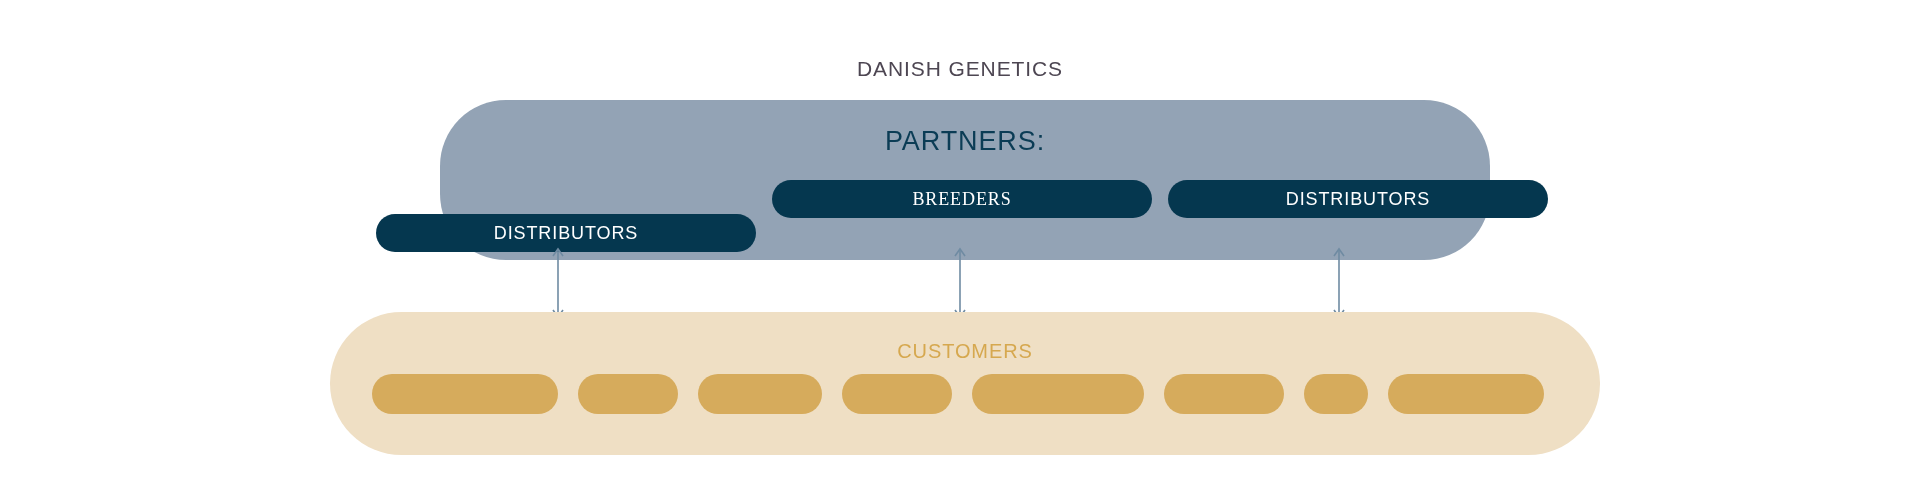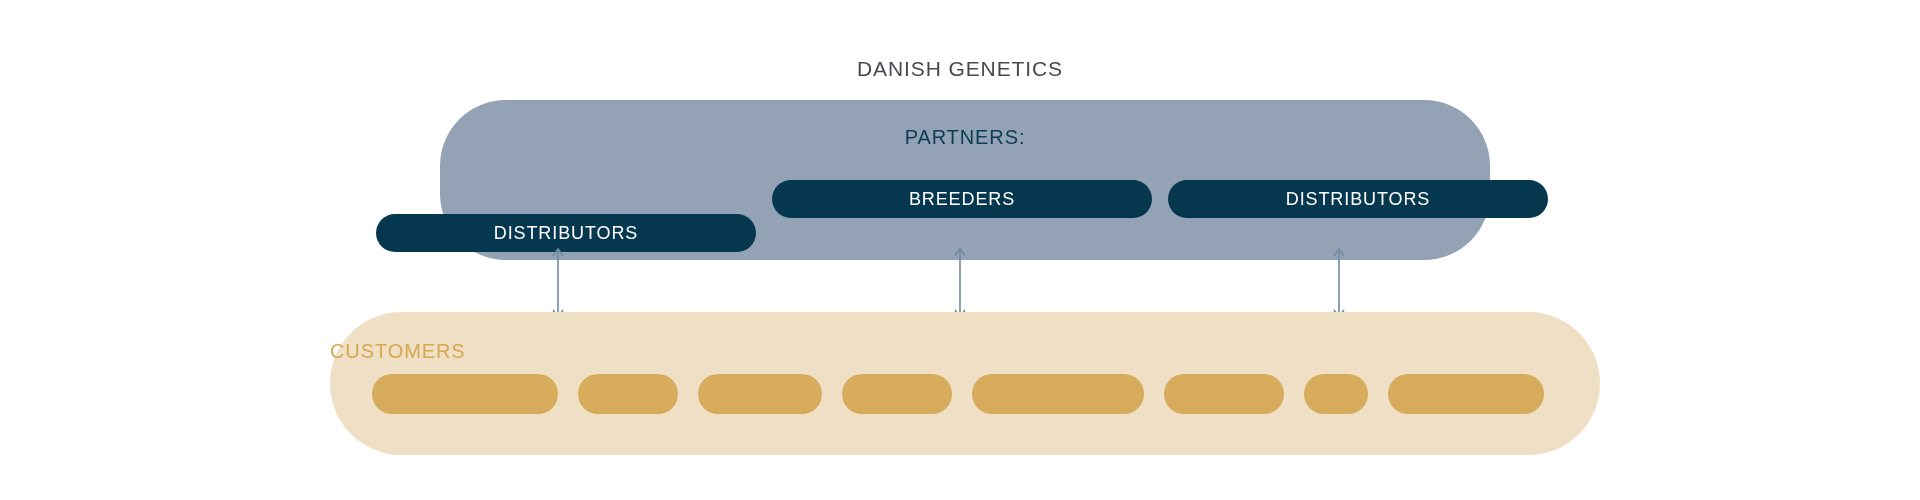--- a/index.html
+++ b/index.html
@@ -44,21 +44,21 @@
     height: 160px;
     background: #93a3b5;
     border-radius: 66px;
   }
   .partners-label {
     position: absolute;
     left: 0;
     top: 26px;
     width: 1050px;
     text-align: center;
-    font-size: 20px;
+    font-size: 27px;
     letter-spacing: 0.9px;
     color: #0b3c55;
     font-weight: 400;
     white-space: nowrap;
   }
 
   
   .partner-pill {
     position: absolute;
     height: 38px;
@@ -70,21 +70,21 @@
   }
   .partner-pill .pill-label {
     font-size: 18px;
     letter-spacing: 0.9px;
     color: #ffffff;
     font-weight: 400;
     white-space: nowrap;
   }
 
   #partner-pill-0 { left: 376px;  top: 180px; width: 380px; margin-top: 34px; }
-  #partner-pill-1 { left: 772px;  top: 180px; width: 380px; }
+  #partner-pill-1 { left: 772px;  top: 180px; width: 380px; font-family: Liberation Serif, serif; }
   #partner-pill-2 { left: 1168px; top: 180px; width: 380px; }
 
   
   .connector {
     position: absolute;
     top: 244px;
     width: 26px;
     height: 78px;
   }
   #connector-0 { left: 545px; }
@@ -99,21 +99,21 @@
     width: 1270px;
     height: 143px;
     background: #efdfc4;
     border-radius: 72px;
   }
   .customers-label {
     position: absolute;
     left: 0;
     top: 28px;
     width: 1270px;
-    text-align: left;
+    text-align: center;
     font-size: 20px;
     letter-spacing: 0.9px;
     color: #d6a84f;
     font-weight: 400;
     white-space: nowrap;
   }
 
   
   .customer-row {
     position: absolute;

